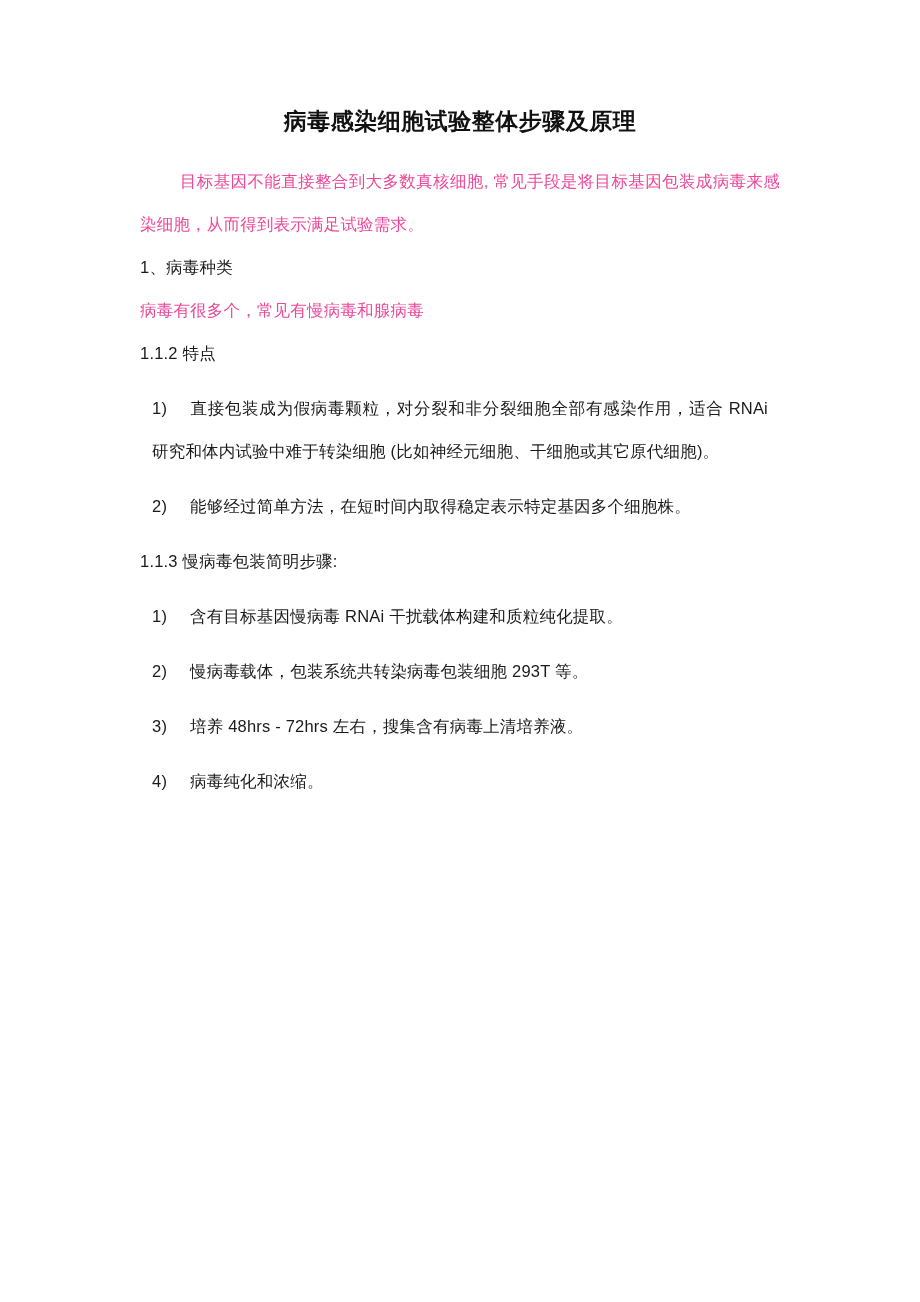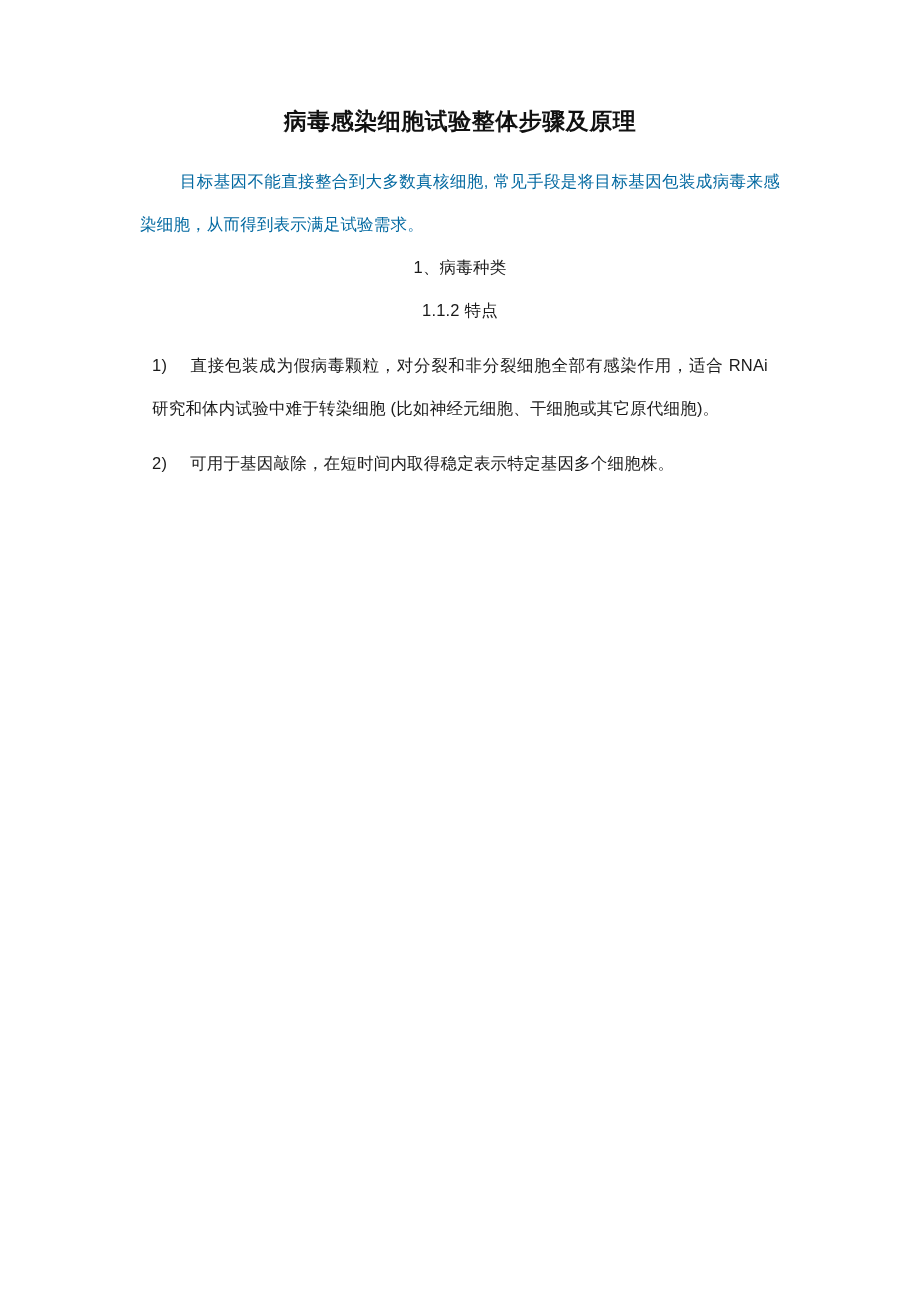--- a/index.html
+++ b/index.html
@@ -36,32 +36,31 @@
   .body-block {
     padding-top: 22px;
   }
   p.para {
     margin: 0;
     font-size: 16.5px;
     line-height: 43px;
     text-align: justify;
     text-justify: inter-ideograph;
     letter-spacing: 0.2px;
-    color: #0369a1;
+    color: #ec4899;
   }
   p.indented {
     text-indent: 40px;
   }
   p.heading {
     margin: 0;
     font-size: 16.5px;
     line-height: 43px;
     letter-spacing: 0.2px;
     color: #1a1a1a;
-    text-align: center;
   }
   
   .list-hang {
     font-size: 16.5px;
     line-height: 43px;
     letter-spacing: 0.2px;
     text-align: justify;
     text-justify: inter-ideograph;
     text-indent: 0;
     margin: 12px;
@@ -77,31 +76,47 @@
 <div class="page">
 
   <h1 class="doc-title">病毒感染细胞试验整体步骤及原理</h1>
 
   <div class="body-block">
 
     <p class="para indented">目标基因不能直接整合到大多数真核细胞, 常见手段是将目标基因包装成病毒来感染细胞，从而得到表示满足试验需求。</p>
 
     <p class="heading">1、病毒种类</p>
 
+    <p class="para">病毒有很多个，常见有慢病毒和腺病毒</p>
 
 
 
 
     <p class="heading">1.1.2 特点</p>
 
     <div>
       <p class="list-hang">
         <span class="marker">1)</span><span>直接包装成为假病毒颗粒，对分裂和非分裂细胞全部有感染作用，适合 RNAi 研究和体内试验中难于转染细胞 (比如神经元细胞、干细胞或其它原代细胞)。</span>
       </p>
       <p class="list-hang">
-        <span class="marker">2)</span><span>可用于基因敲除，在短时间内取得稳定表示特定基因多个细胞株。</span>
+        <span class="marker">2)</span><span>能够经过简单方法，在短时间内取得稳定表示特定基因多个细胞株。</span>
       </p>
     </div>
 
+    <p class="heading">1.1.3 慢病毒包装简明步骤:</p>
 
+    <div>
+      <p class="list-hang">
+        <span class="marker">1)</span><span>含有目标基因慢病毒 RNAi 干扰载体构建和质粒纯化提取。</span>
+      </p>
+      <p class="list-hang">
+        <span class="marker">2)</span><span>慢病毒载体，包装系统共转染病毒包装细胞 293T 等。</span>
+      </p>
+      <p class="list-hang">
+        <span class="marker">3)</span><span>培养 48hrs - 72hrs 左右，搜集含有病毒上清培养液。</span>
+      </p>
+      <p class="list-hang">
+        <span class="marker">4)</span><span>病毒纯化和浓缩。</span>
+      </p>
+    </div>
 
   </div>
 </div>
 
 </body></html>

